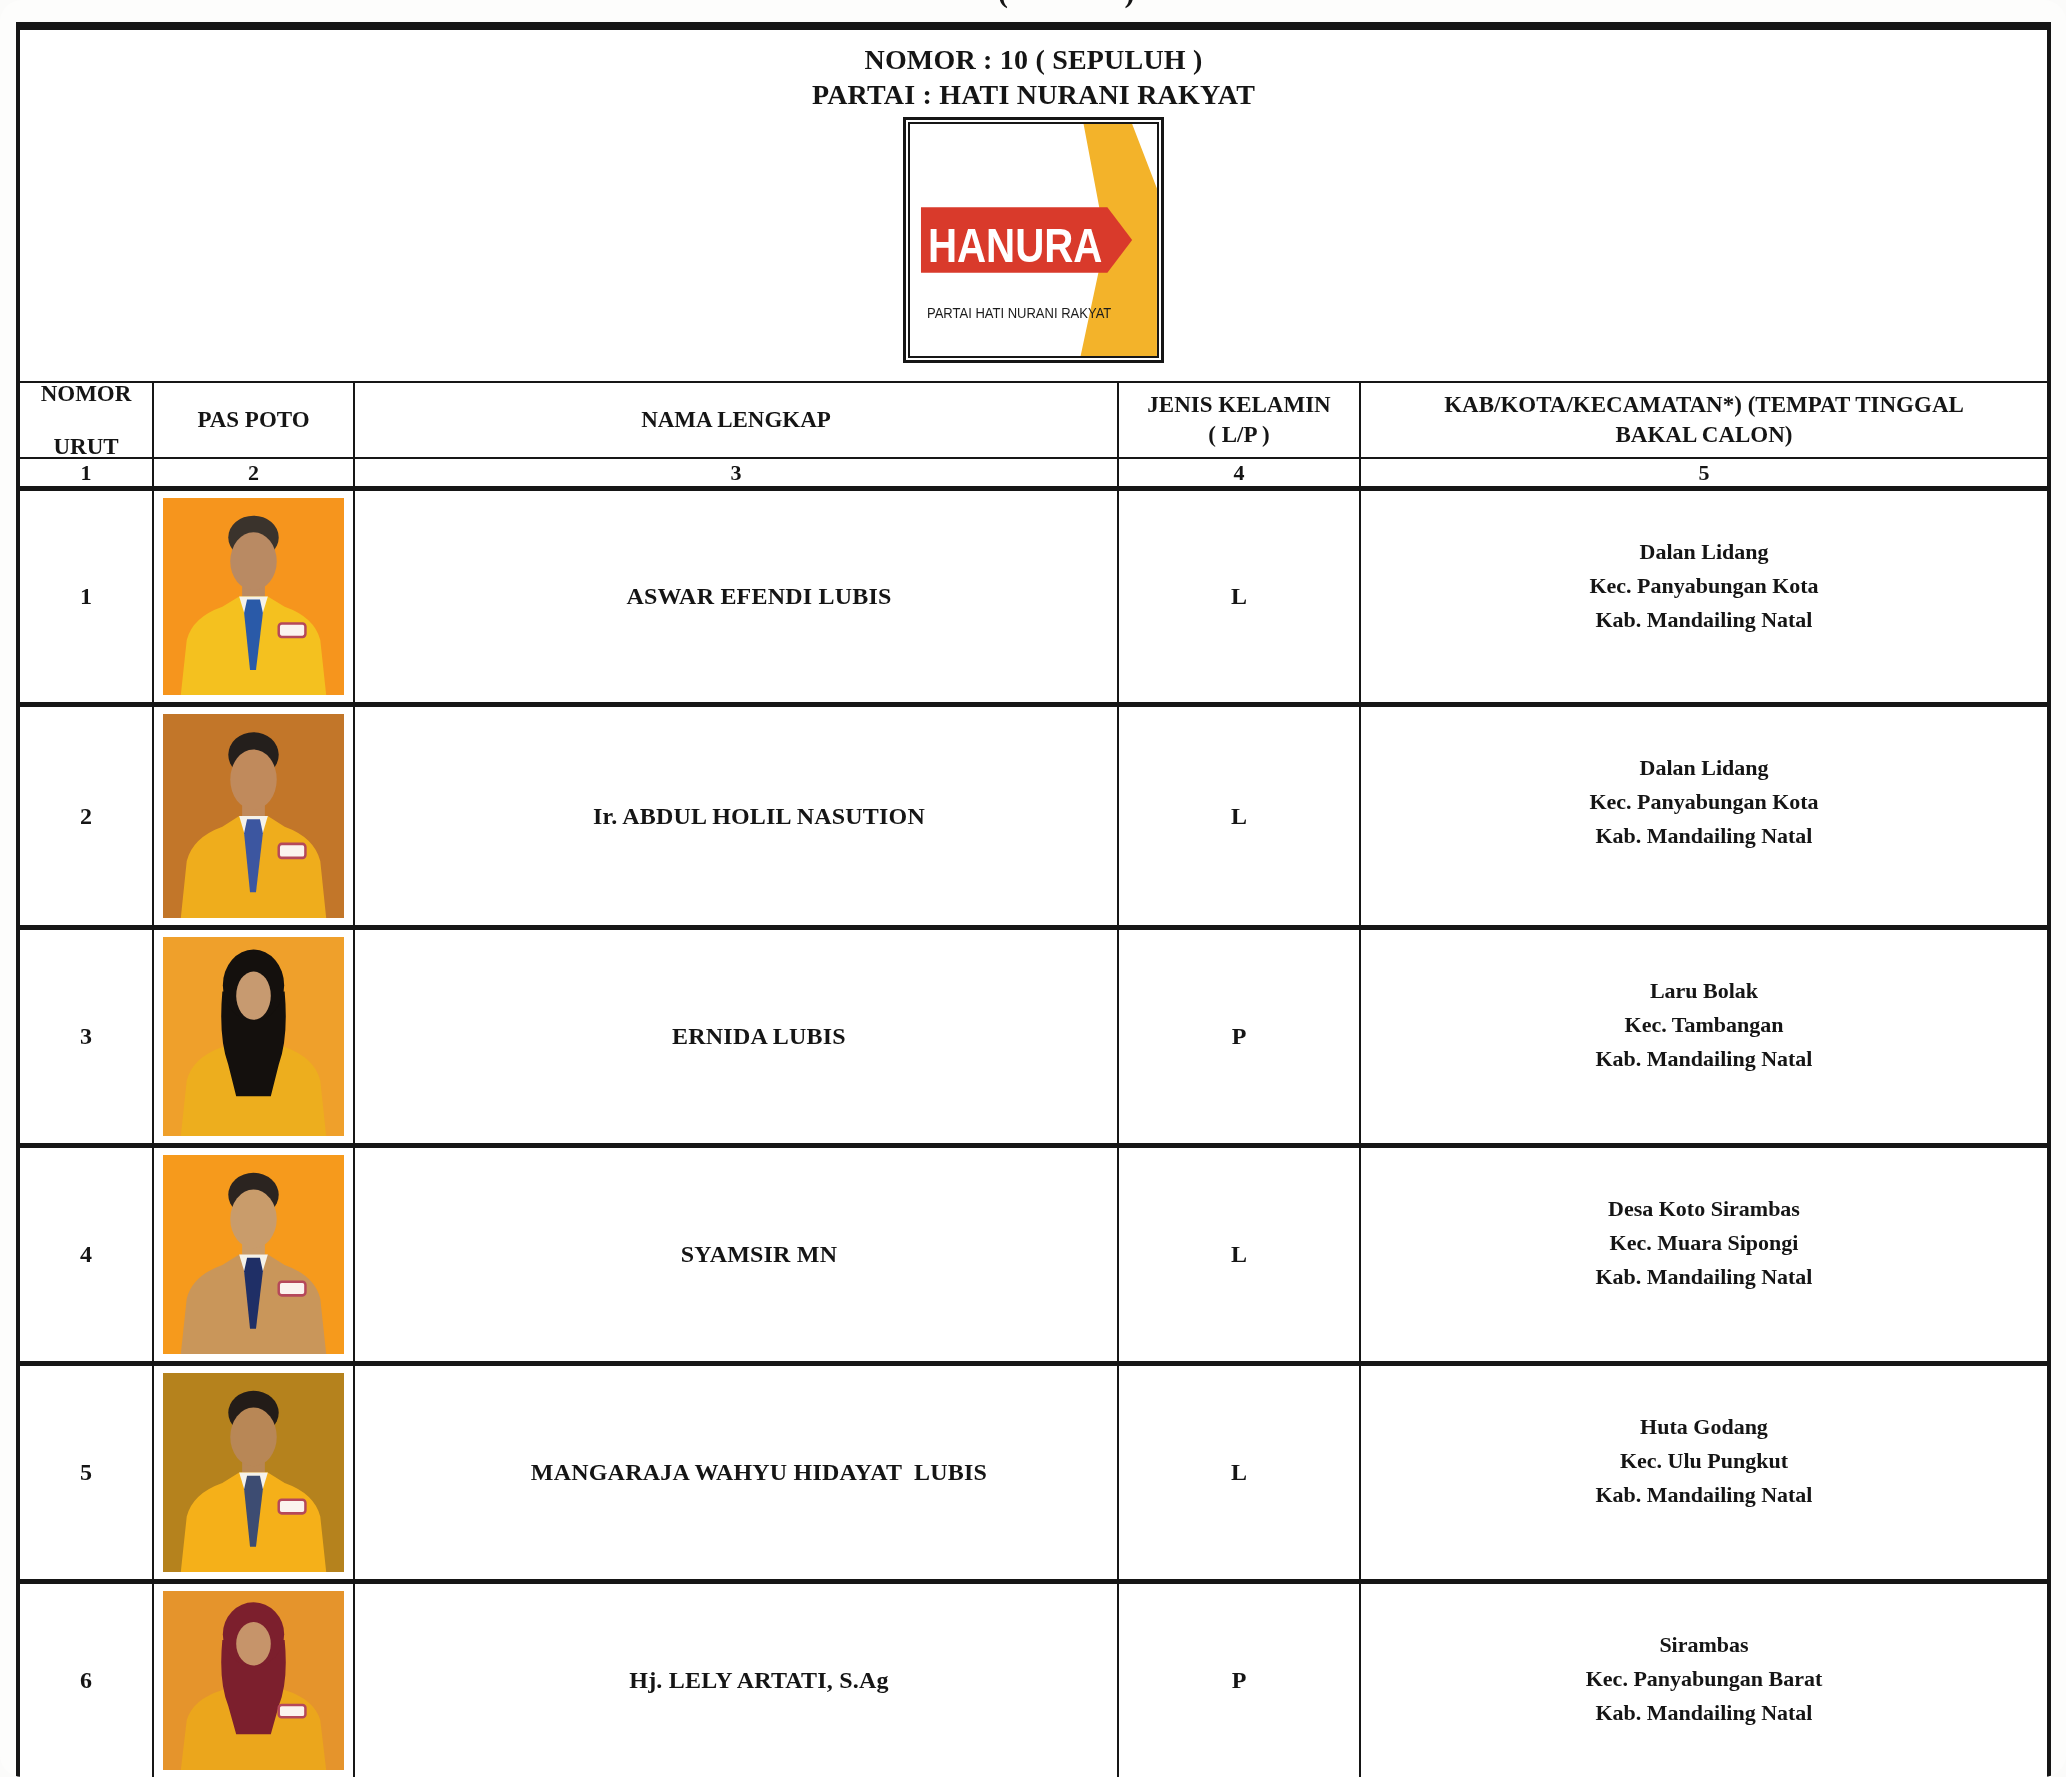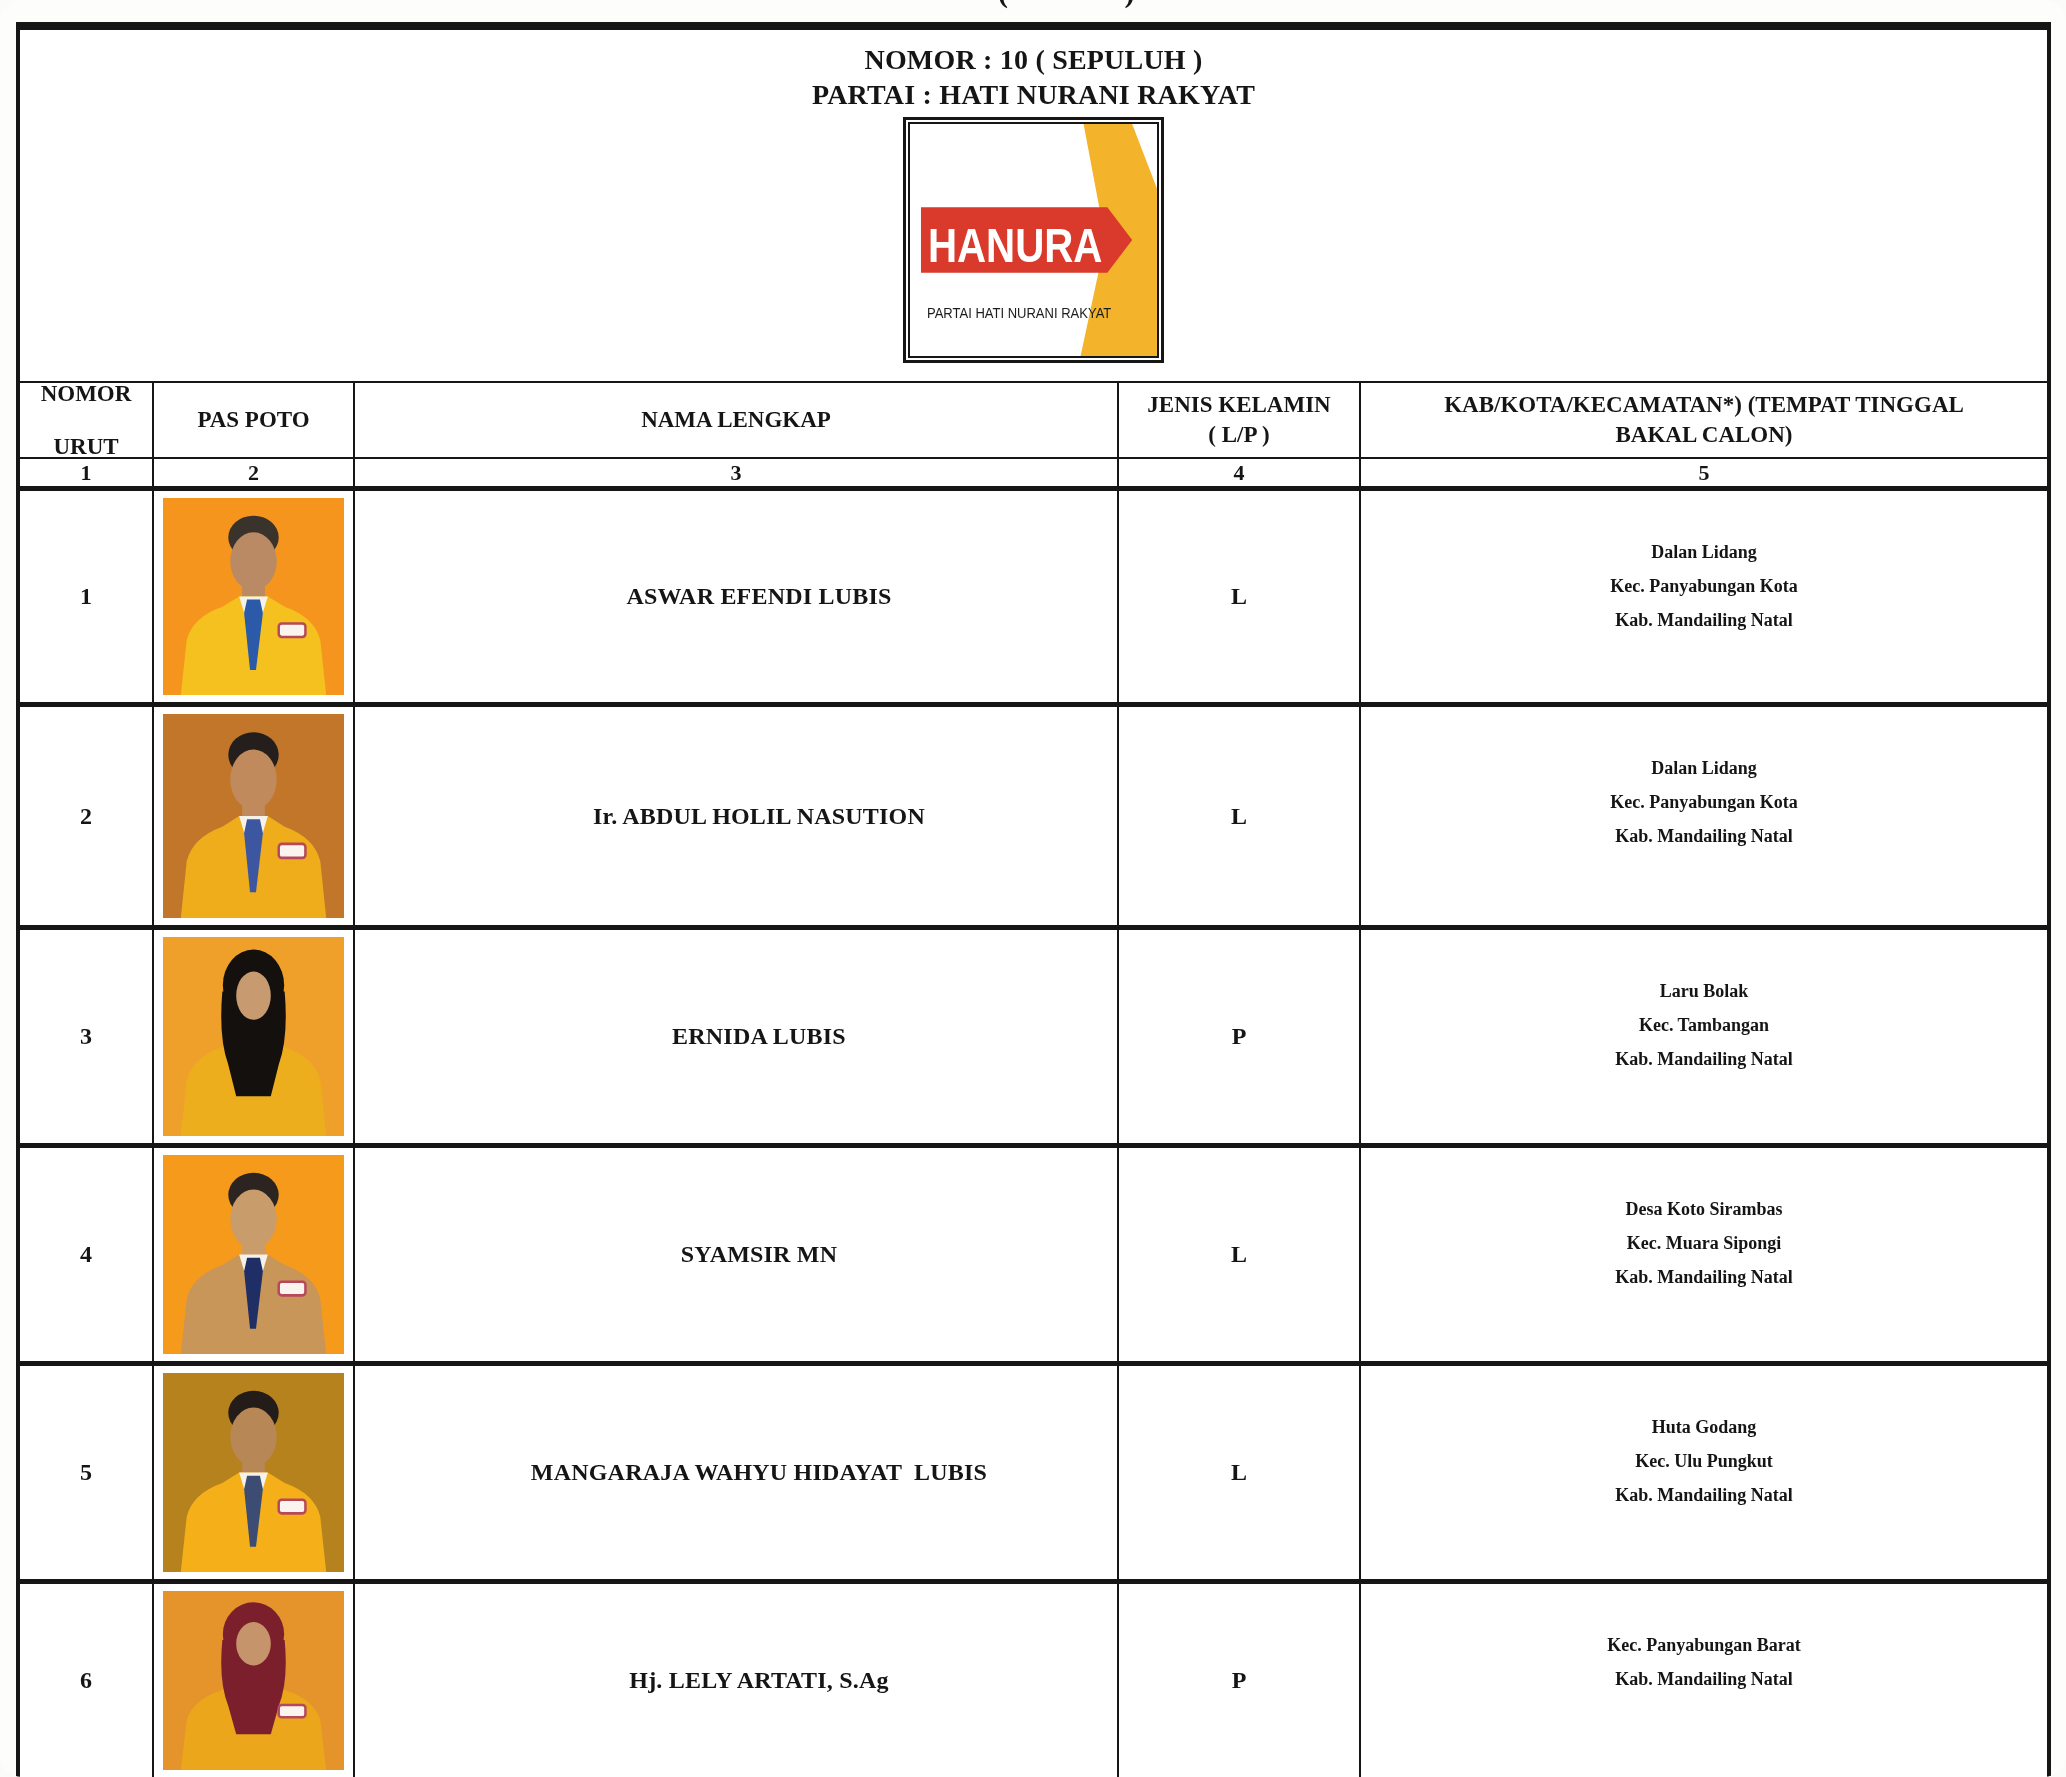--- a/index.html
+++ b/index.html
@@ -52,21 +52,21 @@
 
   .c-num,.c-name,.c-gender{
     display:flex;align-items:center;justify-content:center;
     font-weight:bold;
   }
   .c-num{font-size:24px;}
   .c-name{font-size:24px;text-align:center;white-space:pre-wrap;letter-spacing:0.2px;padding-left:46px;}
   .c-gender{font-size:24px;}
   .c-photo{display:flex;align-items:center;justify-content:center;padding:7px 0;}
   .c-photo svg{display:block;}
-  .c-addr{text-align:center;font-weight:bold;font-size:18px;line-height:34px;padding-top:44px;}
+  .c-addr{text-align:center;font-weight:bold;font-size:22px;line-height:34px;padding-top:44px;}
 </style>
 </head>
 <body>
 
 <div class="page">
 
   <div class="top-frag">
     <span>( )</span>
   </div>
 
@@ -240,20 +240,21 @@
               <path d="M18 190 L24 137 Q30 115 60 105 L77 95 L106 95 L123 105 Q153 115 159 137 L165 190 Z" fill="#eba61c"></path>
               <path d="M60 52 Q56 96 66 122 L74 152 L109 152 L117 122 Q127 96 123 52 Z" fill="#7c1f2d"></path>
               <ellipse cx="91.5" cy="46" rx="31" ry="34" fill="#7c1f2d"></ellipse>
               <ellipse cx="91.5" cy="56" rx="17.5" ry="23" fill="#c6946a"></ellipse>
               <rect x="117" y="121" width="27" height="13" rx="3" fill="#fbf3ee" stroke="#b5485a" stroke-width="2.5"></rect>
             </svg>
           </div>
     <div class="cell c-name">Hj. LELY ARTATI, S.Ag</div>
     <div class="cell c-gender">P</div>
     <div class="cell c-addr">
+            <div>Sirambas</div>
             <div>Kec. Panyabungan Barat</div>
             <div>Kab. Mandailing Natal</div>
           </div>
   </div>
 </div>
 
   </div>
 </div>
 
 

